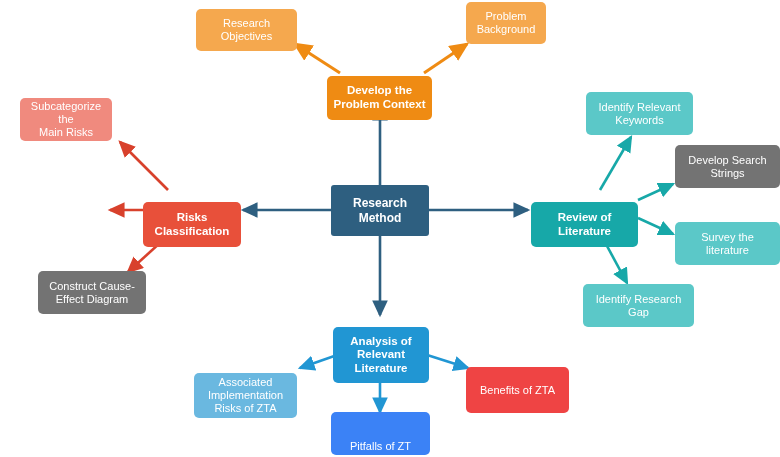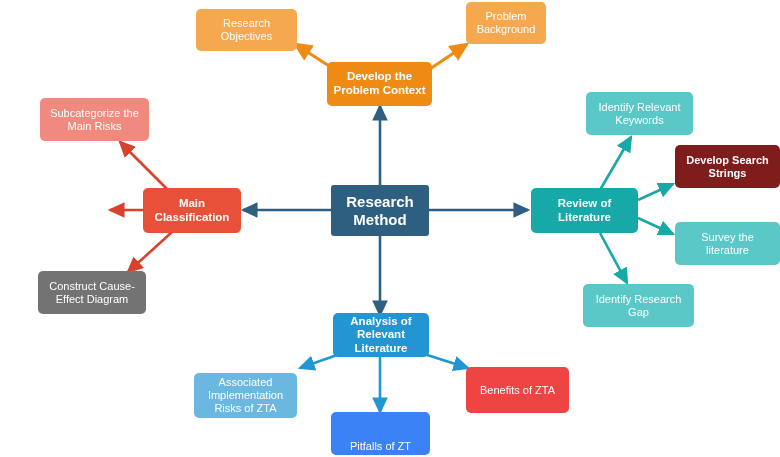--- a/index.html
+++ b/index.html
@@ -16,22 +16,22 @@
     box-sizing:border-box;
     display:flex;align-items:center;justify-content:center;
     text-align:center;
     color:#ffffff;
     border-radius:5px;
     line-height:1.18;
     padding:2px 4px;
     z-index:5;
   }
   .node span{display:block;width:100%;white-space:pre-line;}
-  .hub{font-weight:bold;font-size:15px;border-radius:3px;}
-  .branch{font-weight:bold;font-size:11.5px;}
+  .hub{font-weight:bold;font-size:12px;border-radius:3px;}
+  .branch{font-weight:bold;font-size:11.5px;margin-top:14px;}
   .leaf{font-weight:normal;font-size:11px;}
 </style>
 </head>
 <body>
 
 <div id="canvas">
 
   <svg class="edges" viewBox="0 0 780 457">
     <defs>
       <marker id="ar-navy" markerWidth="7" markerHeight="7" refX="5.6" refY="3" orient="auto">
@@ -84,54 +84,54 @@
   <div class="node leaf" style="left:196px;top:2px;width:101px;height:42px;background:#f5a84e;margin-top:7px;">
     <span>Research
 Objectives</span>
   </div>
   <div class="node leaf" style="left:466px;top:2px;width:80px;height:42px;background:#f5a84e;">
     <span>Problem
 Background</span>
   </div>
 
   <div class="node branch" style="left:143px;top:188px;width:98px;height:45px;background:#e8503a;">
-    <span>Main
+    <span>Risks
 Classification</span>
   </div>
-  <div class="node leaf" style="left:40px;top:98px;width:109px;height:43px;background:#f08a7e;">
+  <div class="node leaf" style="left:20px;top:98px;width:92px;height:43px;background:#f08a7e;">
     <span>Subcategorize the
 Main Risks</span>
   </div>
   <div class="node leaf" style="left:38px;top:271px;width:108px;height:43px;background:#737373;">
     <span>Construct Cause-
 Effect Diagram</span>
   </div>
 
   <div class="node branch" style="left:531px;top:188px;width:107px;height:45px;background:#17a8a8;">
     <span>Review of
 Literature</span>
   </div>
   <div class="node leaf" style="left:586px;top:92px;width:107px;height:43px;background:#5bc8c8;">
     <span>Identify Relevant
 Keywords</span>
   </div>
-  <div class="node leaf" style="left:675px;top:145px;width:105px;height:43px;background:#7f1d1d;font-weight:bold;">
+  <div class="node leaf" style="left:675px;top:145px;width:105px;height:43px;background:#737373;">
     <span>Develop Search
 Strings</span>
   </div>
   <div class="node leaf" style="left:675px;top:222px;width:105px;height:43px;background:#5bc8c8;text-align:center;">
     <span>Survey the
 literature</span>
   </div>
   <div class="node leaf" style="left:583px;top:284px;width:111px;height:43px;background:#5bc8c8;">
     <span>Identify Research
 Gap</span>
   </div>
 
-  <div class="node branch" style="left:333px;top:313px;width:96px;height:44px;background:#2196d3;">
+  <div class="node branch" style="left:333px;top:313px;width:96px;height:56px;background:#2196d3;">
     <span>Analysis of
 Relevant
 Literature</span>
   </div>
   <div class="node leaf" style="left:194px;top:365px;width:103px;height:45px;background:#6ab8e0;margin-top:8px;">
     <span>Associated
 Implementation
 Risks of ZTA</span>
   </div>
   <div class="node leaf" style="left:331px;top:412px;width:99px;height:43px;background:#3b82f6;align-items:flex-end;">

